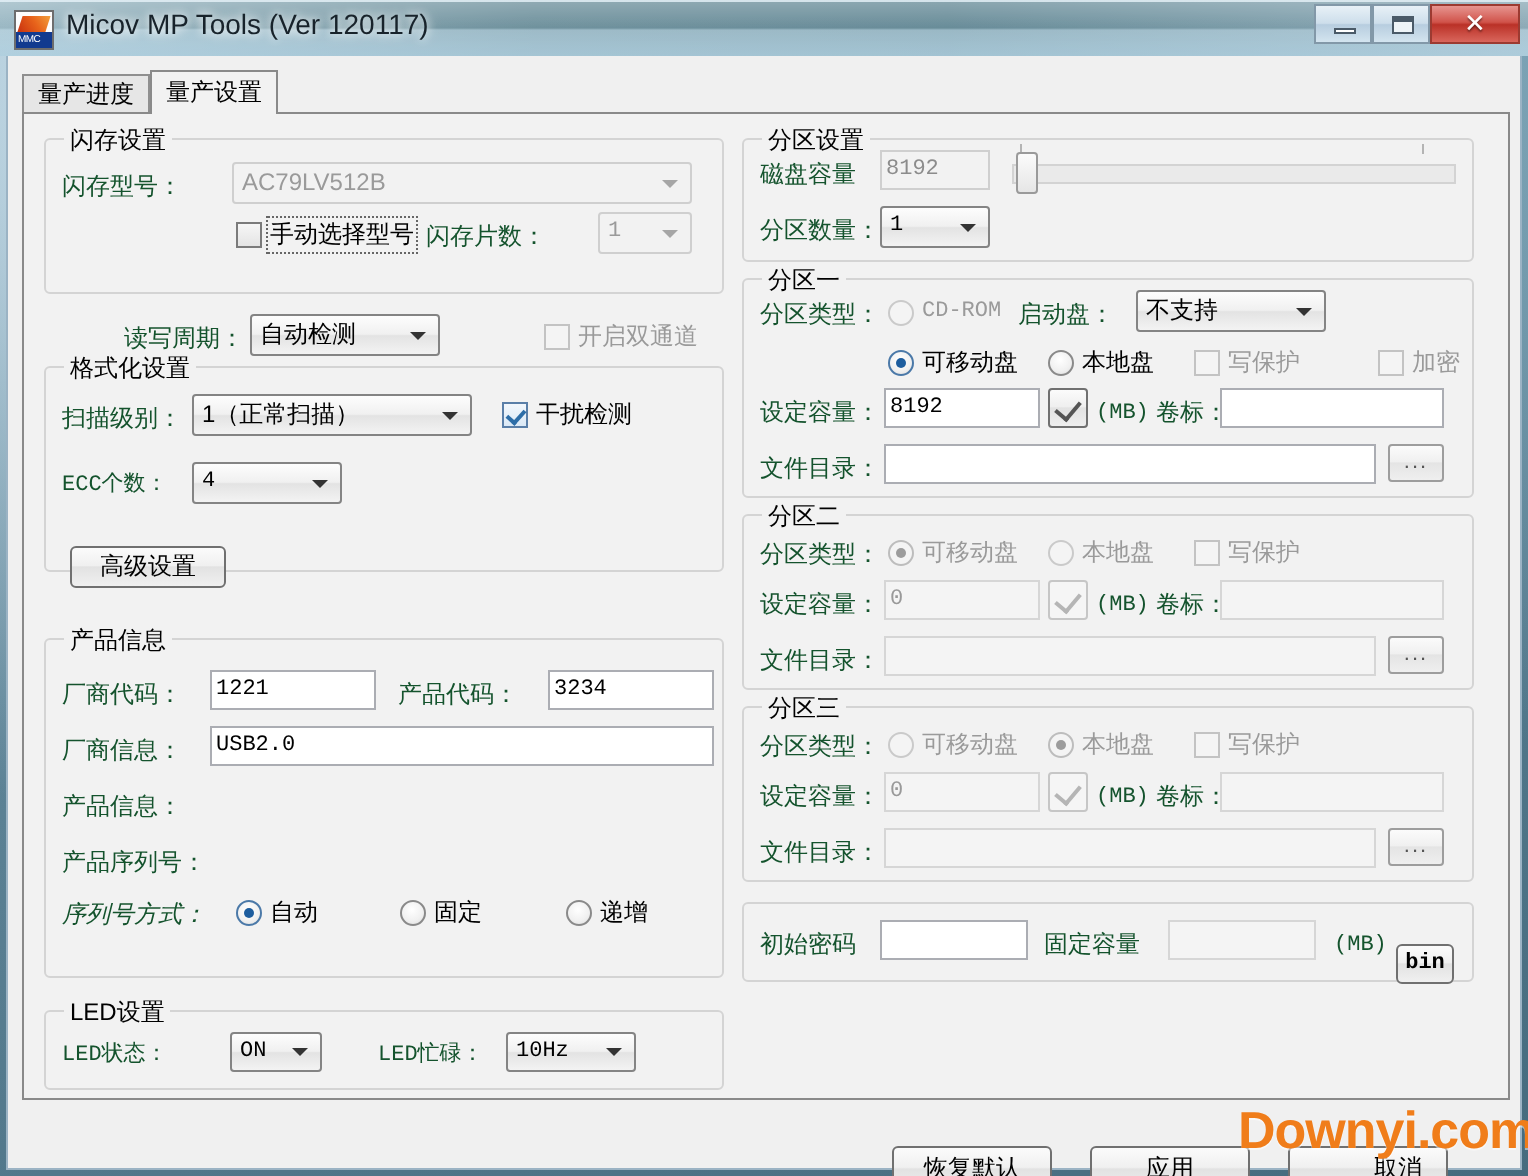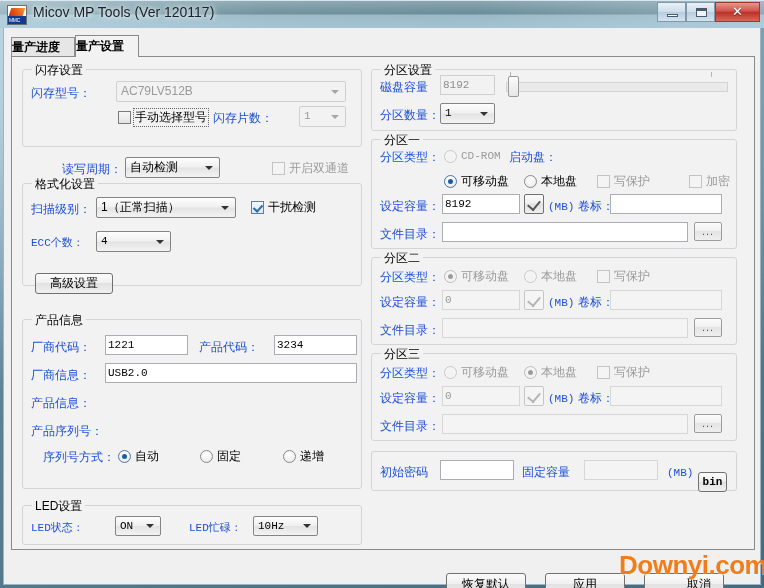--- a/index.html
+++ b/index.html
@@ -123,24 +123,24 @@
     width: 744px; height: 22px;
   }
   .tab {
     position: absolute; top: 2px;
     height: 20px;
     border: 1px solid #8f8f8f;
     border-bottom: none;
     background: #e6e6e6;
     font-size: 12px;
     color: #000;
+    text-align: center;
     line-height: 19px;
     box-sizing: border-box;
     cursor: default;
-    font-weight: bold;
   }
   .tab.active {
     top: 0; height: 22px;
     background: #f2f2f2;
     border-color: #8a8a8a;
     z-index: 3;
     line-height: 21px;
   }
   #tab-0 { left: 0;  width: 64px; }
   #tab-1 { left: 64px; width: 64px; }
@@ -167,21 +167,21 @@
     padding: 0 3px;
     font-size: 12px;
     color: #000;
     white-space: nowrap;
   }
 
   
   .lbl {
     position: absolute;
     font-size: 12px;
-    color: #1d4ed8;
+    color: #14532d;
     white-space: nowrap;
     line-height: 14px;
   }
   .lbl.mono { font-family: "Liberation Mono", "DejaVu Sans Mono", monospace; font-size: 11px; }
 
   .tbox {
     position: absolute;
     border: 1px solid #abadb3;
     background: #fff;
     box-sizing: border-box;
@@ -463,21 +463,21 @@
         <div class="lbl" style="left:176px; top:20px;">产品代码：</div>
         <div class="tbox" style="left:251px; top:15px; width:83px; height:20px;">3234</div>
 
         <div class="lbl" style="left:8px; top:48px;">厂商信息：</div>
         <div class="tbox" style="left:82px; top:43px; width:252px; height:20px;">USB2.0</div>
 
         <div class="lbl" style="left:8px; top:76px;">产品信息：</div>
 
         <div class="lbl" style="left:8px; top:104px;">产品序列号：</div>
 
-        <div class="lbl" style="left:20px; top:130px;">序列号方式：</div>
+        <div class="lbl" style="left:8px; top:130px;font-style:italic;">序列号方式：</div>
         <div class="rb on" style="left:95px; top:129px;">
           <span class="dot"></span>
           <span class="rblabel">自动</span>
         </div>
         <div class="rb" style="left:177px; top:129px;">
           <span class="dot"></span>
           <span class="rblabel">固定</span>
         </div>
         <div class="rb" style="left:260px; top:129px;">
           <span class="dot"></span>
@@ -523,20 +523,24 @@
 
       <div class="gbox" style="left:359px; top:82px; width:366px; height:110px;">
         <div class="gtitle">分区一</div>
 
         <div class="lbl" style="left:8px; top:10px;">分区类型：</div>
         <div class="rb dis" style="left:72px; top:9px;">
           <span class="dot"></span>
           <span class="rblabel mono">CD-ROM</span>
         </div>
         <div class="lbl" style="left:137px; top:10px;">启动盘：</div>
+        <div class="combo" style="left:196px; top:5px; width:95px; height:21px;">
+          <span>不支持</span>
+          <span class="arrow"></span>
+        </div>
 
         <div class="rb on" style="left:72px; top:34px;">
           <span class="dot"></span>
           <span class="rblabel">可移动盘</span>
         </div>
         <div class="rb" style="left:152px; top:34px;">
           <span class="dot"></span>
           <span class="rblabel">本地盘</span>
         </div>
         <div class="cb dis" style="left:225px; top:34px;">

